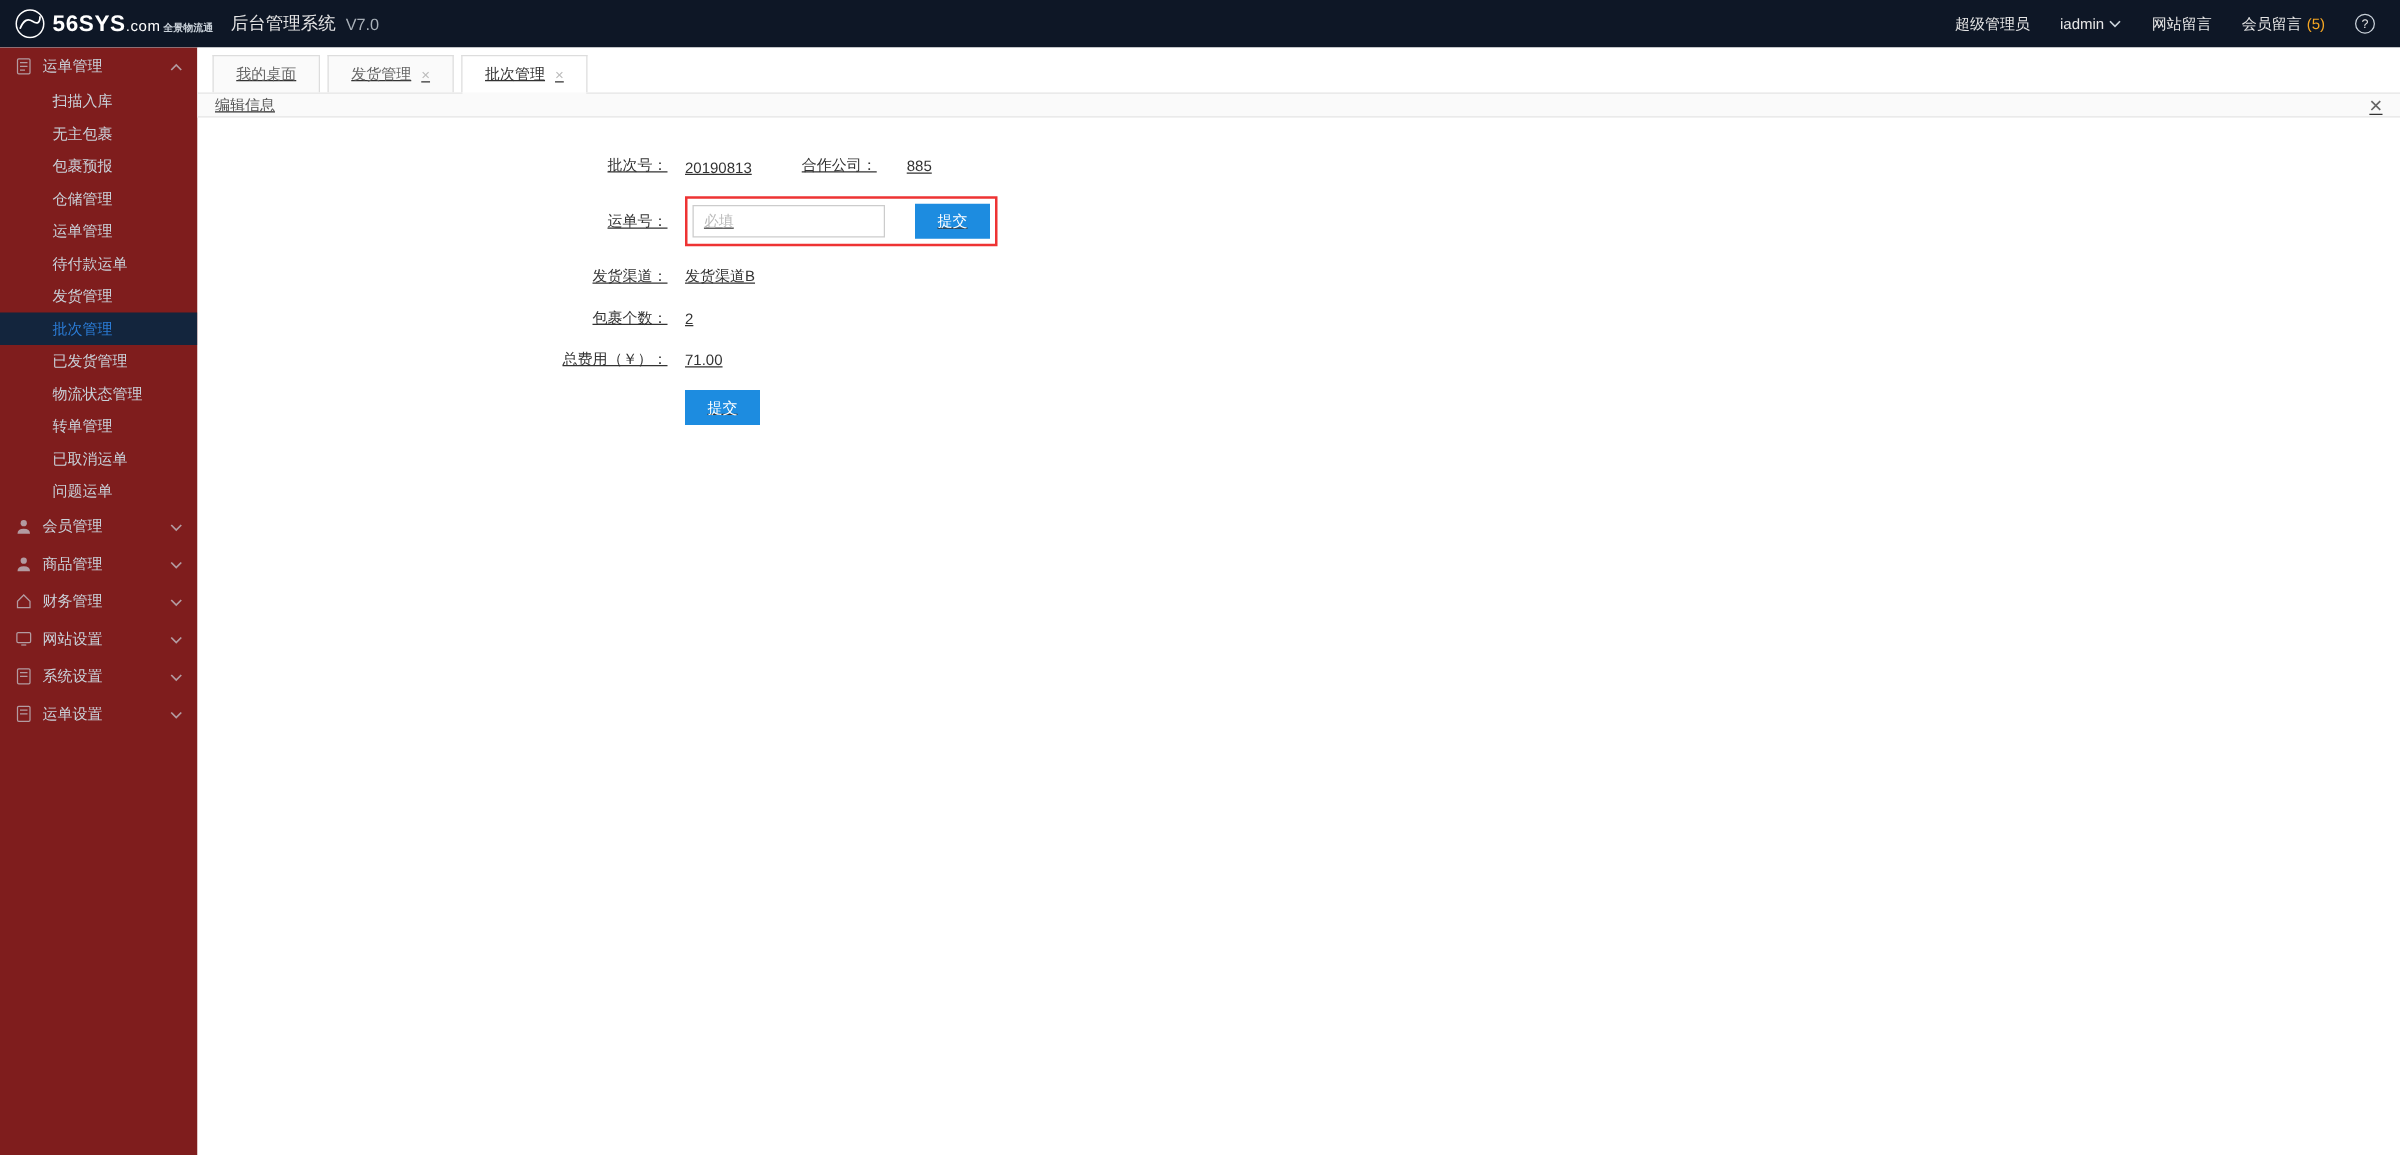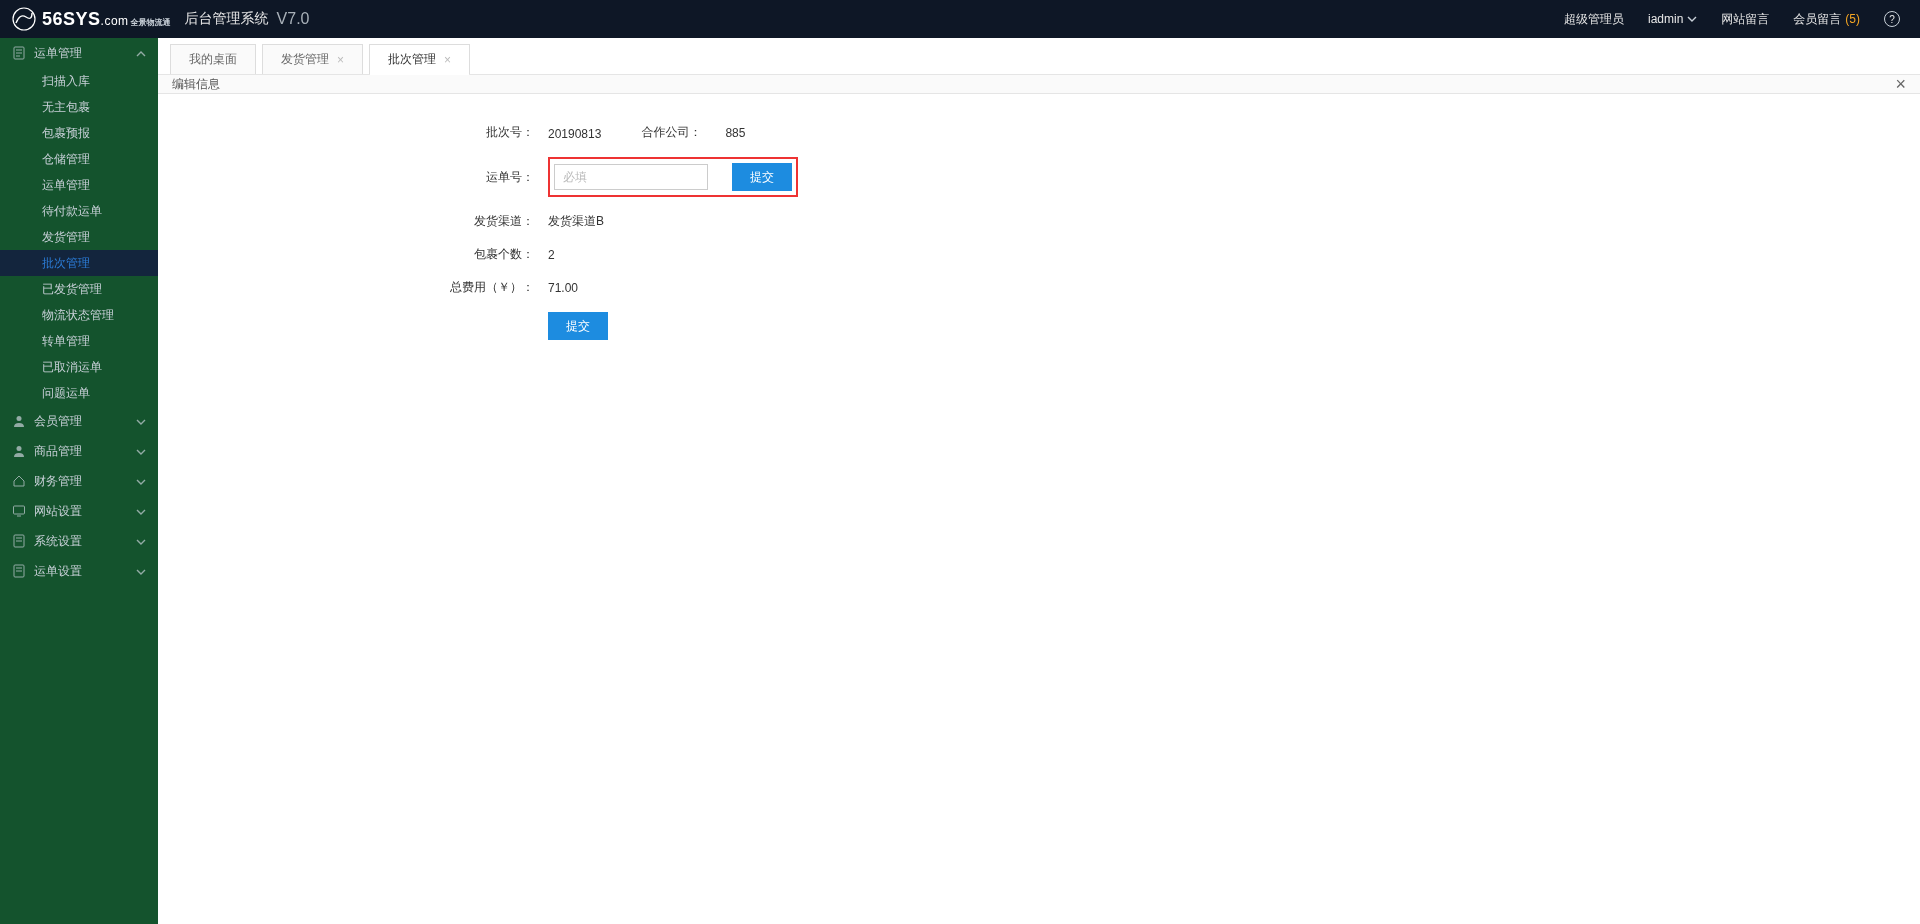--- a/index.html
+++ b/index.html
@@ -5,37 +5,37 @@
 * { margin: 0; padding: 0; box-sizing: border-box; }
 body { font-family: "Microsoft YaHei", Arial, sans-serif; font-size: 13px; color: #333; background: #fff; }
 
 
 .header { background: #0e1726; height: 38px; display: flex; align-items: center; color: #c9d1d9; position: relative; z-index: 10; }
 .logo-area { display: flex; align-items: center; padding-left: 12px; }
 .logo-icon { width: 24px; height: 24px; margin-right: 6px; }
 .logo-text { font-size: 18px; font-weight: bold; color: #fff; letter-spacing: 0.5px; display: flex; align-items: baseline; }
 .logo-sub { font-size: 8px; color: #c9d1d9; letter-spacing: 0; margin-left: 2px; line-height: 1; }
 .sys-title { margin-left: 14px; font-size: 14px; color: #e6e6e6; }
-.sys-ver { margin-left: 8px; font-size: 16px; color: #a8b0b8; }
+.sys-ver { margin-left: 8px; font-size: 13px; color: #a8b0b8; }
 .header-right { margin-left: auto; display: flex; align-items: center; gap: 24px; padding-right: 20px; font-size: 12px; }
 .header-right .item { color: #e6e6e6; cursor: pointer; display: flex; align-items: center; gap: 4px; }
 .msg-count { color: #f5a623; }
 .help-icon { width: 16px; height: 16px; border: 1.3px solid #c9d1d9; border-radius: 50%; display: inline-flex; align-items: center; justify-content: center; font-size: 10px; }
 
 
-.sidebar { width: 158px; background: #14532d; position: absolute; top: 38px; bottom: 0; left: 0; color: #c9d1d9; overflow-y: auto; }
+.sidebar { width: 158px; background: #7f1d1d; position: absolute; top: 38px; bottom: 0; left: 0; color: #c9d1d9; overflow-y: auto; }
 .sb-group { display: flex; align-items: center; height: 30px; padding: 0 12px; cursor: pointer; font-size: 12px; }
 .sb-group-icon { width: 14px; height: 14px; margin-right: 8px; opacity: 0.7; }
 .sb-arrow { margin-left: auto; width: 10px; height: 10px; opacity: 0.7; }
 .sb-sub { display: block; }
 .sb-item { height: 26px; display: flex; align-items: center; padding-left: 42px; font-size: 12px; cursor: pointer; }
 .sb-item.active { background: #13253d; color: #2b7cd6; }
 
 
-.main { position: absolute; left: 158px; right: 0; top: 38px; bottom: 0; background: #fff; display: flex; flex-direction: column; }
+.main { position: absolute; left: 158px; right: 0; top: 38px; bottom: 0; background: #fff; display: flex; flex-direction: column; text-decoration: underline; }
 .tabs { display: flex; gap: 6px; padding: 6px 12px 0; background: #fff; }
 .tab { border: 1px solid #ddd; border-bottom: none; padding: 6px 18px; font-size: 12px; color: #666; cursor: pointer; display: flex; align-items: center; gap: 8px; background: #fafafa; }
 .tab.active { background: #fff; color: #333; position: relative; }
 .tab.active::after { content:""; position:absolute; bottom:-1px; left:0; right:0; height:1px; background:#fff; }
 .tab .closex { color: #bbb; font-size: 12px; }
 .subheader { height: 20px; border-top: 1px solid #e5e5e5; border-bottom: 1px solid #e5e5e5; background: #fafafa; display: flex; align-items: center; padding: 0 14px; font-size: 12px; color: #555; }
 .subheader .closebtn { margin-left: auto; font-size: 18px; color: #666; cursor: pointer; line-height: 1; }
 
 
 .form-area { padding: 30px 0 0 0; }

